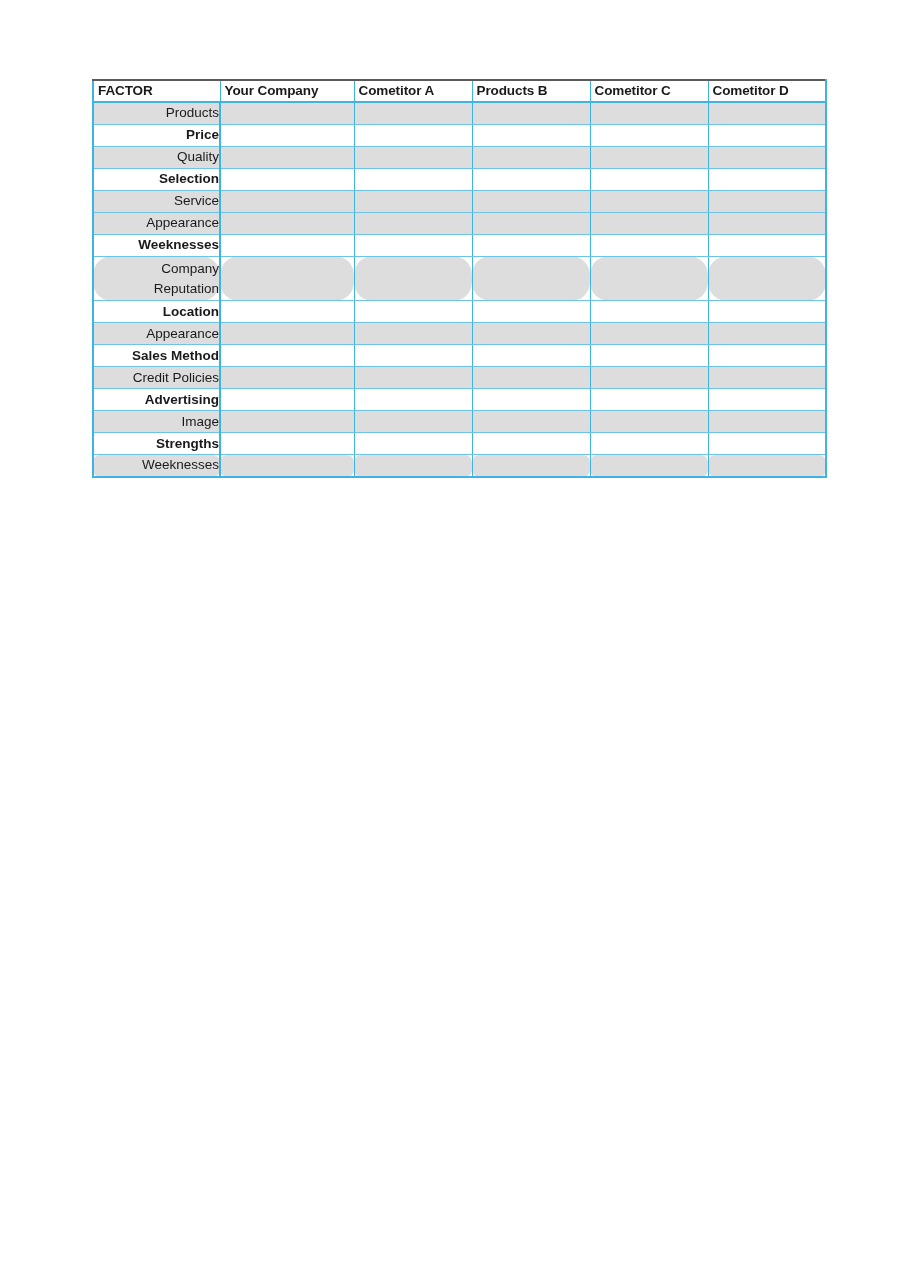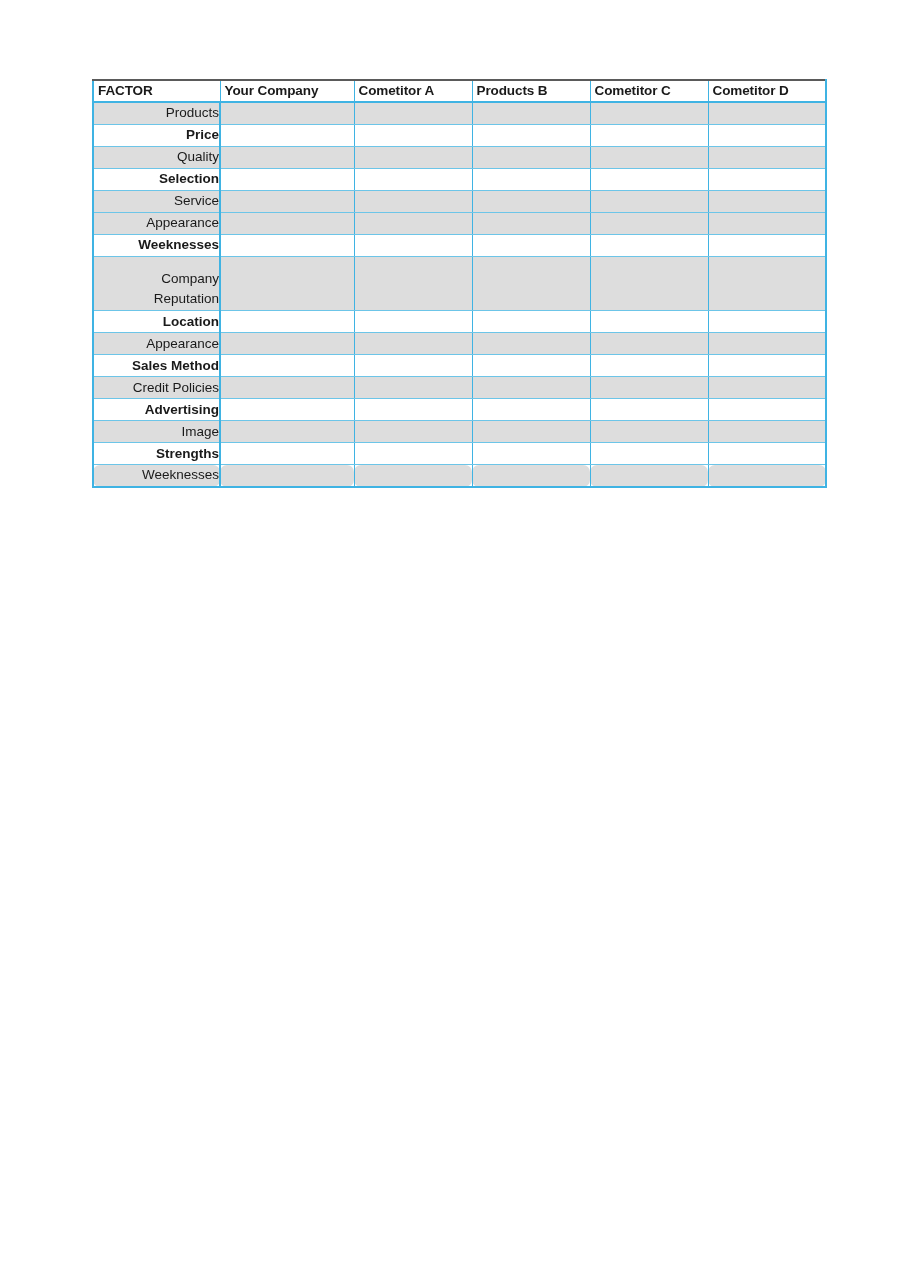--- a/index.html
+++ b/index.html
@@ -88,21 +88,22 @@
   tr.row-plain td {
     background: #ffffff;
   }
   tr.row-plain td.cell-factor {
     font-weight: bold;
   }
 
   tr.row-tall td {
     height: 44px;
     vertical-align: top;
-    padding-top: 12px;
+    padding-top: 2px;
+    border-radius: 19px;
   }
   tr.row-tall td.cell-factor {
     line-height: 1.55;
   }
 
   tbody tr:last-child td {
     border-bottom: 2px solid #3fb3e3;
     border-radius: 7px;
   }
 

